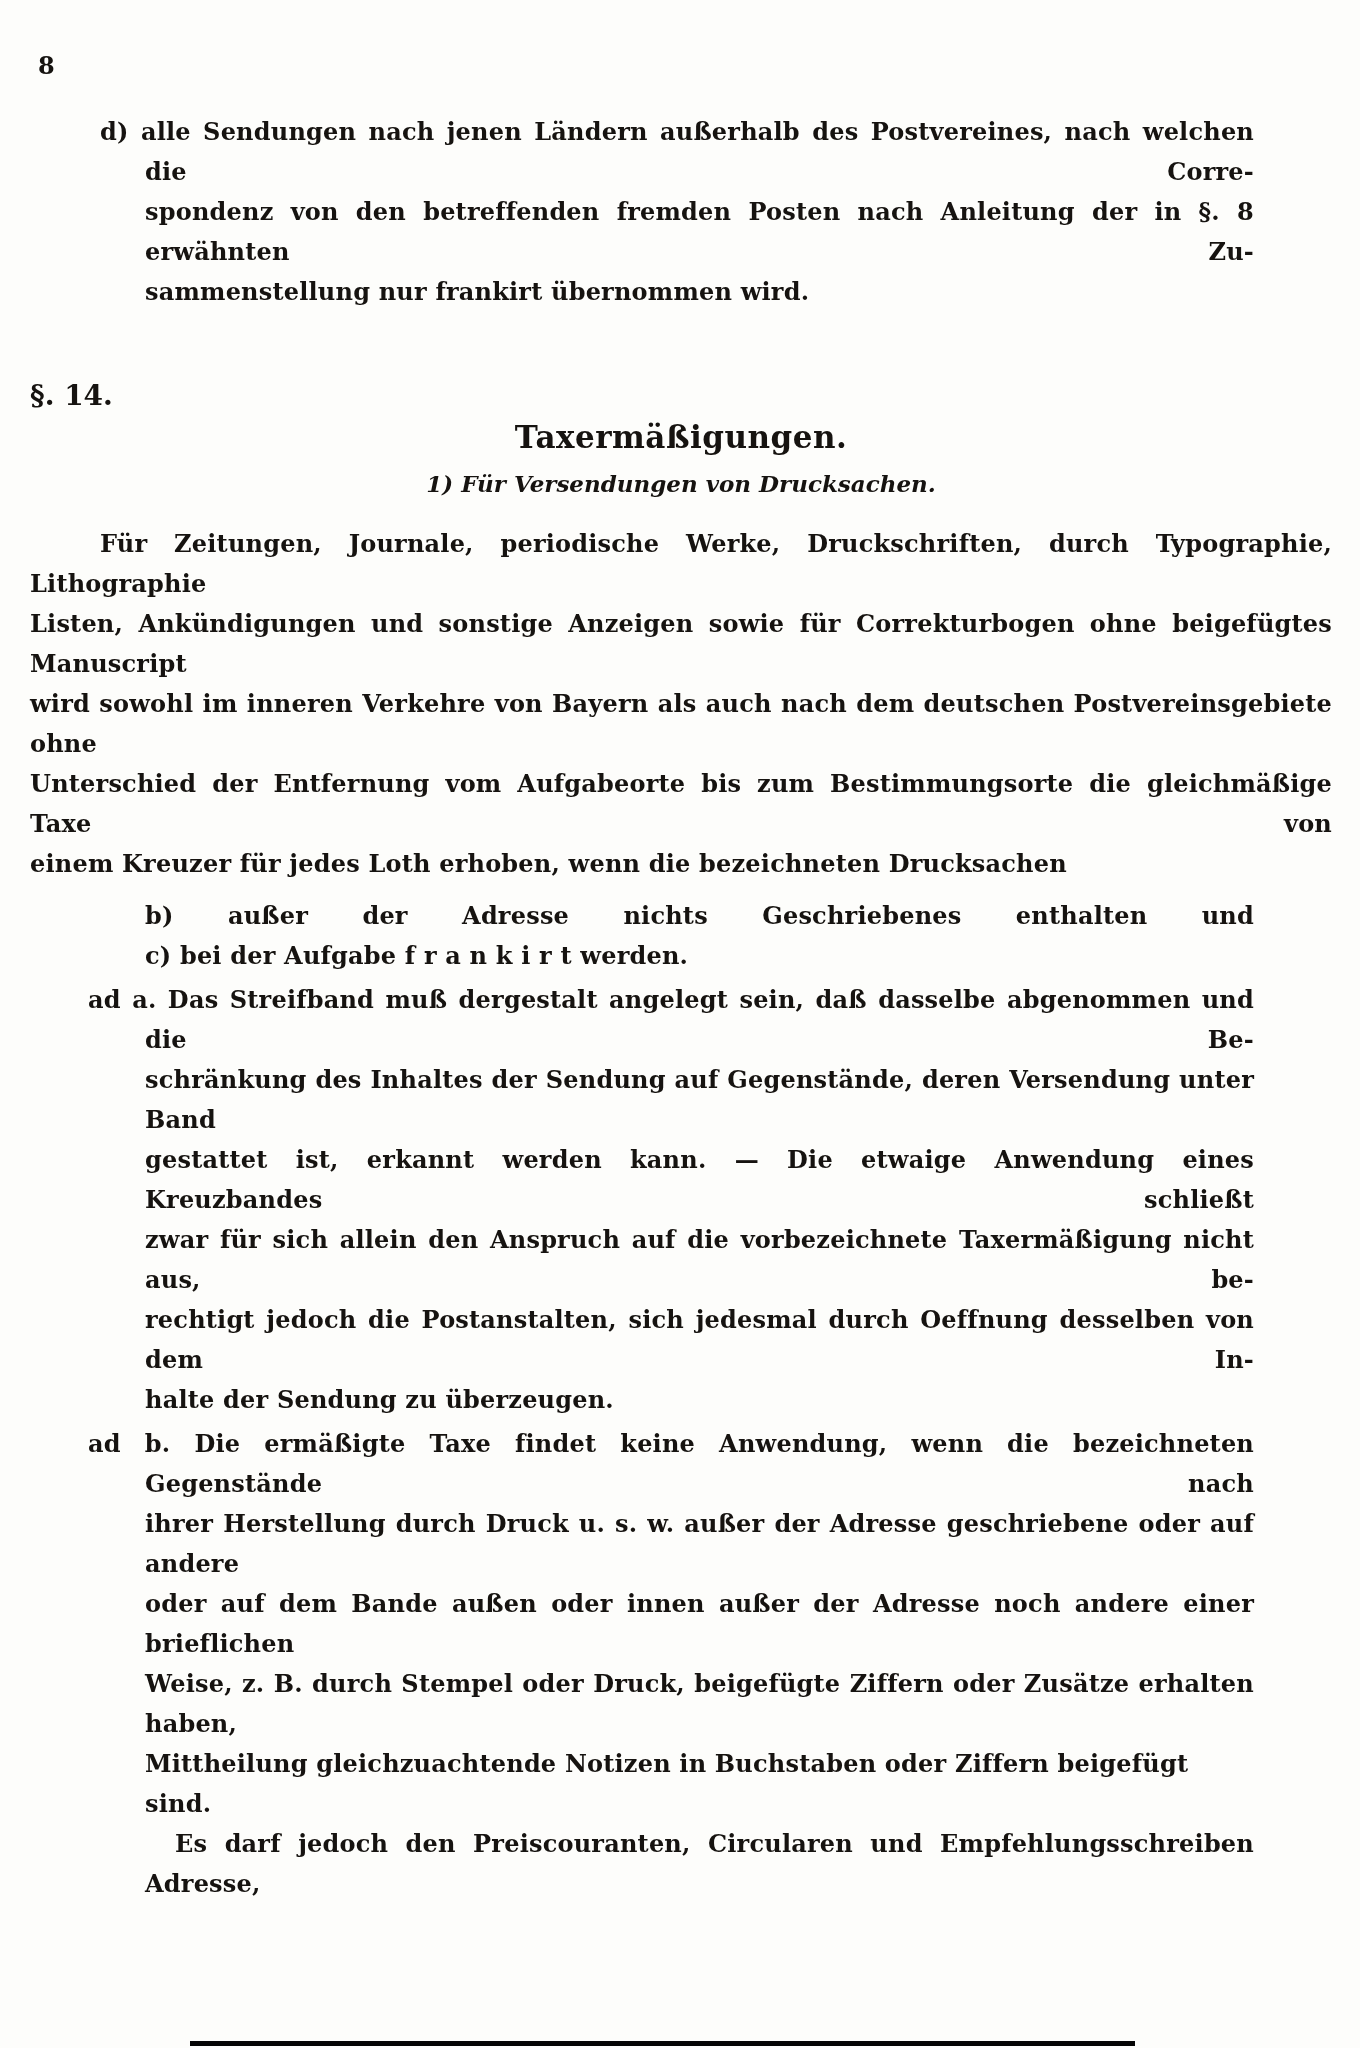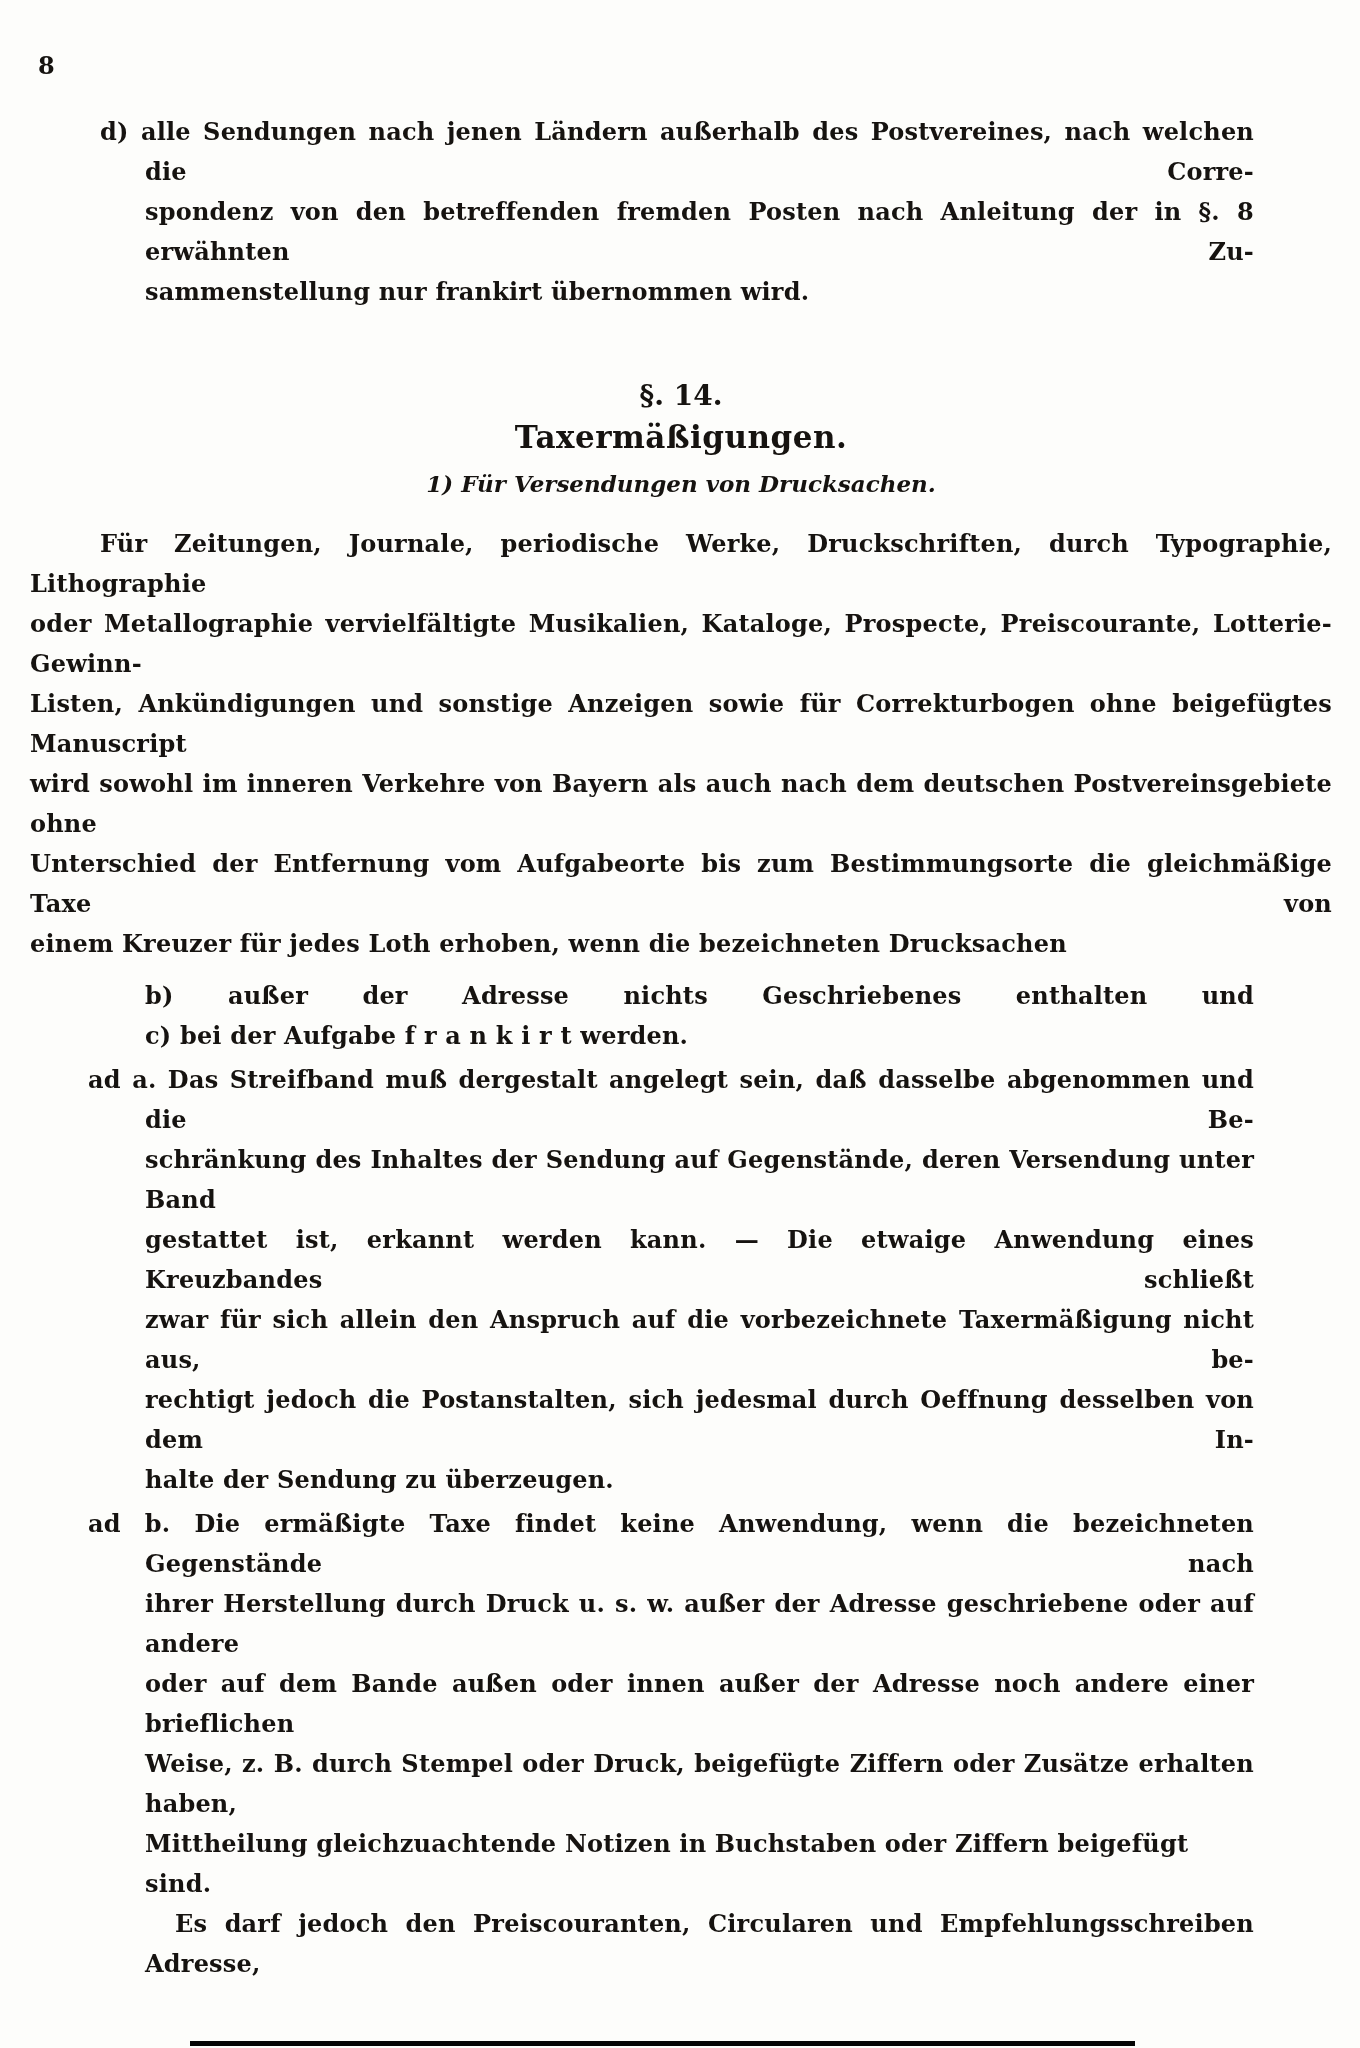--- a/index.html
+++ b/index.html
@@ -32,21 +32,20 @@
   .line { min-height: 40px; }
   .jl { text-align: justify; text-align-last: justify; }
 
   
   .hang-d { padding-left: 115px; padding-right: 78px; }
   .hang-d .line:first-child { text-indent: -45px; }
 
   
   .sec-num {
     margin-top: 64px;
-    text-align: center;
     font-size: 28px;
     font-weight: bold;
     line-height: 40px;
   }
   .sec-title {
     text-align: center;
     font-size: 31px;
     font-weight: bold;
     line-height: 42px;
     letter-spacing: 0.5px;
@@ -97,21 +96,20 @@
     </div>
 
   <div class="sec-num">§. 14.</div>
 
   <div class="sec-title">Taxermäßigungen.</div>
 
   <div class="sec-sub">1) Für Versendungen von Drucksachen.</div>
 
   <div class="block par par-first">
       <div class="line jl">Für Zeitungen, Journale, periodische Werke, Druckschriften, durch Typographie, Lithographie</div>
-      <div class="line jl">oder Metallographie vervielfältigte Musikalien, Kataloge, Prospecte, Preiscourante, Lotterie-Gewinn-</div>
       <div class="line jl">Listen, Ankündigungen und sonstige Anzeigen sowie für Correkturbogen ohne beigefügtes Manuscript</div>
       <div class="line jl">wird sowohl im inneren Verkehre von Bayern als auch nach dem deutschen Postvereinsgebiete ohne</div>
       <div class="line jl">Unterschied der Entfernung vom Aufgabeorte bis zum Bestimmungsorte die gleichmäßige Taxe von</div>
       <div class="line">einem Kreuzer für jedes Loth erhoben, wenn die bezeichneten Drucksachen</div>
     </div>
 
   <div class="block list-abc">
       <div class="line jl">b) außer der Adresse nichts Geschriebenes enthalten und</div>
       <div class="line">c) bei der Aufgabe f r a n k i r t werden.</div>
     </div>

